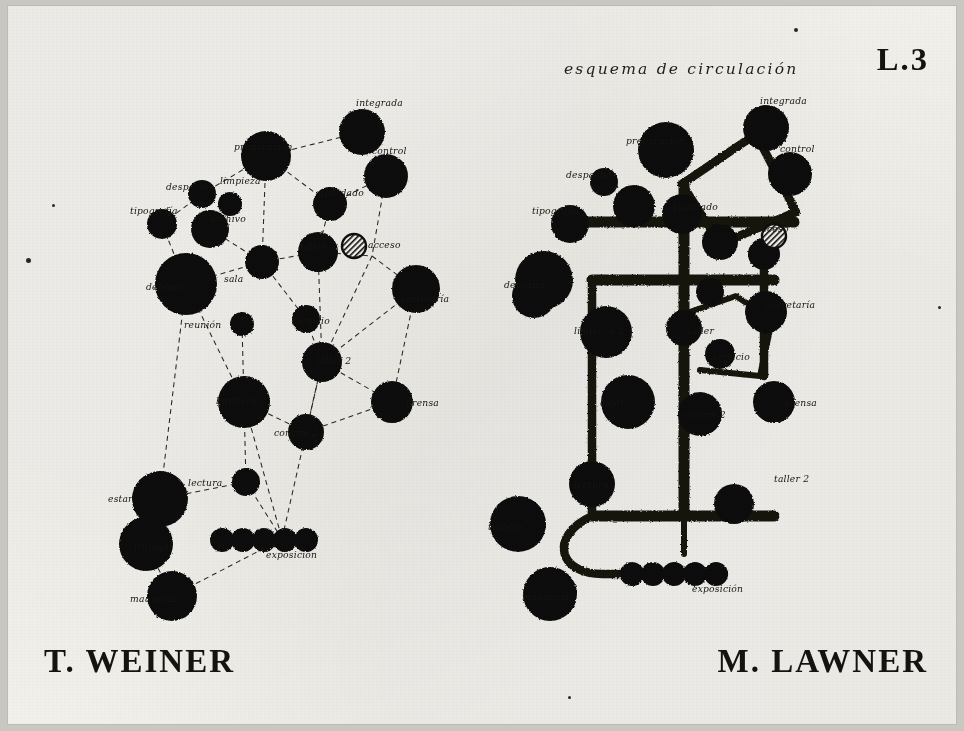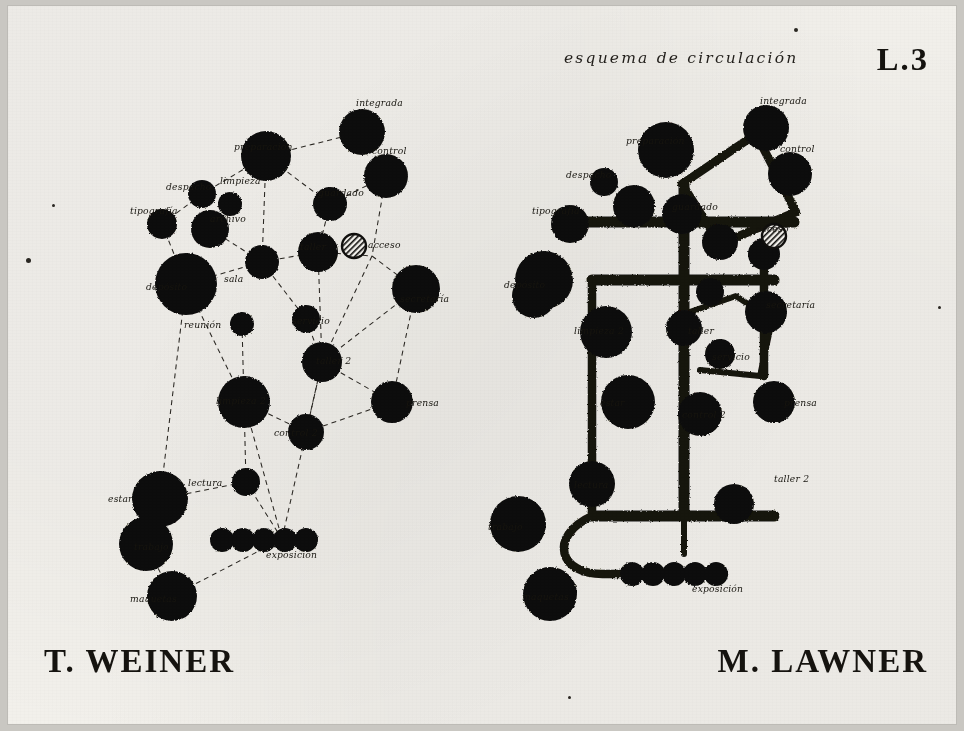--- a/index.html
+++ b/index.html
@@ -55,21 +55,21 @@
   .panel-title {
     position: absolute;
     font-family: "DejaVu Serif", serif;
     font-style: italic;
     font-size: 15.5px;
     letter-spacing: 2.2px;
     color: #221f1b;
     white-space: nowrap;
   }
   #title-left  { left: 84px;  top: 57px; }
-  #title-right { left: 556px; top: 43px; }
+  #title-right { left: 556px; top: 54px; }
 
   .author {
     position: absolute;
     bottom: 44px;
     font-family: "Liberation Serif", serif;
     font-weight: bold;
     font-size: 33px;
     letter-spacing: 2px;
     color: #161410;
   }

